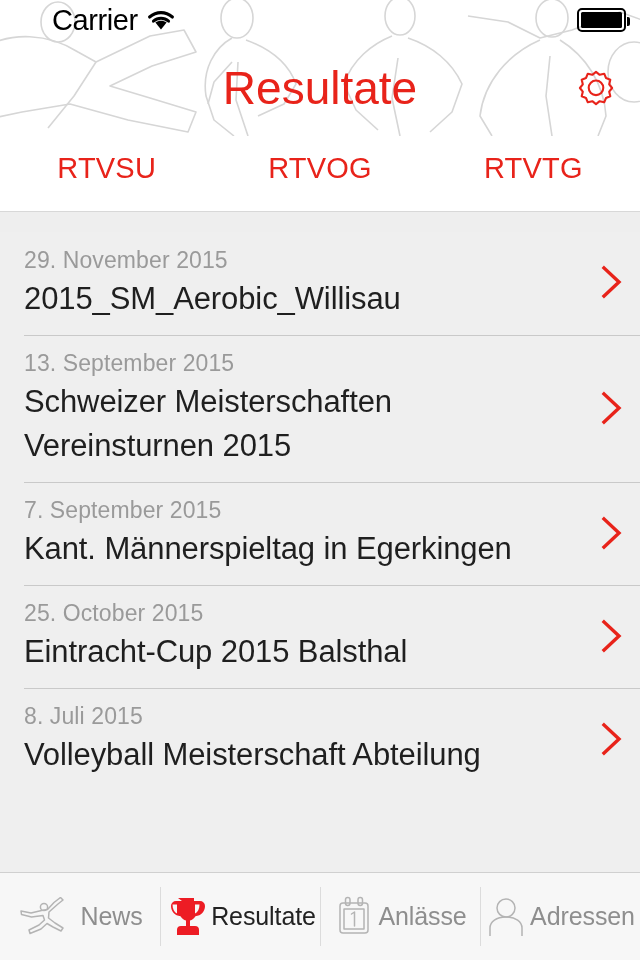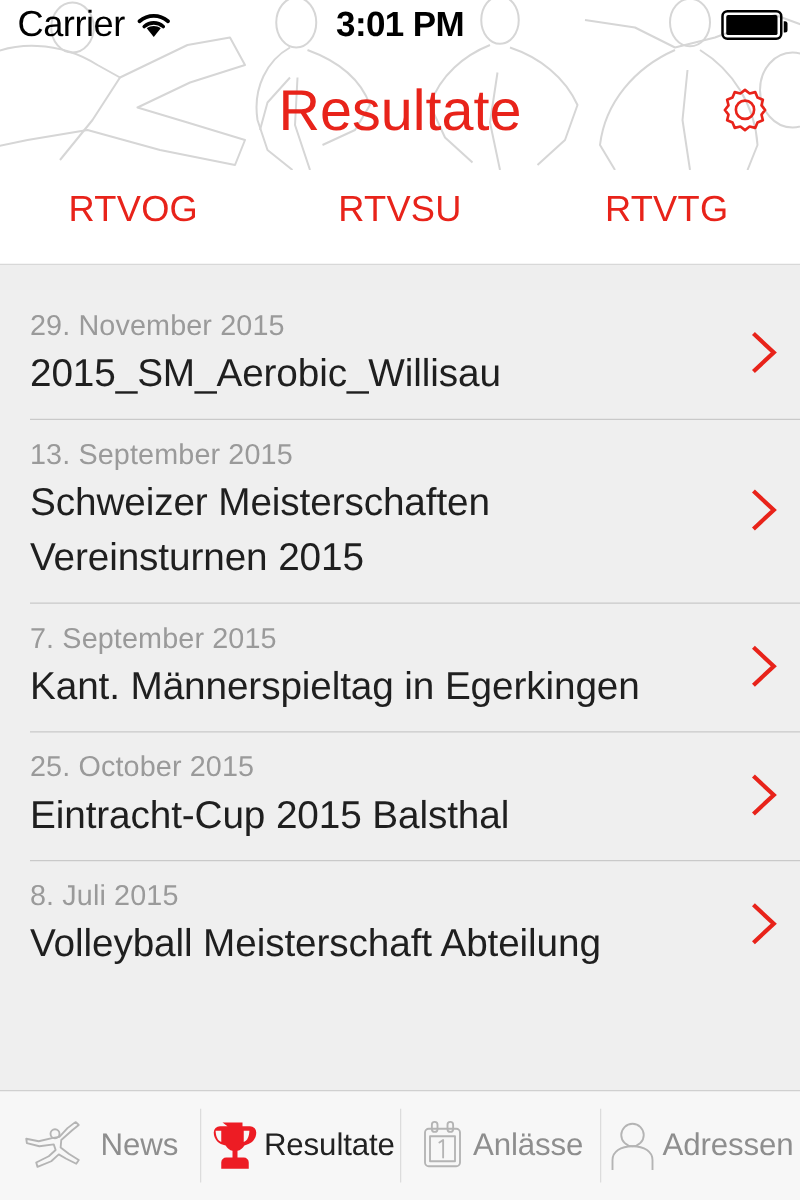--- a/index.html
+++ b/index.html
@@ -49,20 +49,21 @@
     display: flex;
     align-items: center;
     gap: 8px;
     flex: 1 1 0;
   }
   .carrier-label {
     font-size: 29px;
     color: #000;
     letter-spacing: -0.4px;
     line-height: 1;
+    margin-left: 38px;
   }
   .wifi-icon { display: block; }
   .status-center {
     flex: 0 0 auto;
     font-size: 28px;
     font-weight: bold;
     color: #000;
     letter-spacing: -0.5px;
     line-height: 1;
   }
@@ -295,45 +296,44 @@
 
     <div class="status-bar">
       <div class="status-left">
         <span class="carrier-label">Carrier</span>
         <svg class="wifi-icon" width="30" height="22" viewBox="0 0 30 22" aria-hidden="true">
           <path d="M15 20.5 L9.4 13.6 C12.6 11.1 17.4 11.1 20.6 13.6 Z" fill="#000"></path>
           <path d="M3.6 8.0 C10.4 2.2 19.6 2.2 26.4 8.0" stroke="#000" stroke-width="3.1" fill="none" stroke-linecap="round"></path>
           <path d="M7.4 12.2 C11.9 8.3 18.1 8.3 22.6 12.2" stroke="#000" stroke-width="2.9" fill="none" stroke-linecap="round"></path>
         </svg>
       </div>
-      <div class="status-center">3:01 PM</div>
       <div class="status-right">
         <div class="battery">
           <div class="battery-fill"></div>
         </div>
       </div>
     </div>
 
     <div class="nav-bar">
       <div class="nav-title">Resultate</div>
       <button class="gear-button">
         <svg width="46" height="46" viewBox="0 0 46 46" aria-hidden="true">
           <path d="M23 3.4 l3.7 2.9 l4.5 -1.1 l1.8 4.3 l4.3 1.8 l-1.1 4.5 l2.9 3.7 l-2.9 3.7 l1.1 4.5 l-4.3 1.8 l-1.8 4.3 l-4.5 -1.1 l-3.7 2.9 l-3.7 -2.9 l-4.5 1.1 l-1.8 -4.3 l-4.3 -1.8 l1.1 -4.5 l-2.9 -3.7 l2.9 -3.7 l-1.1 -4.5 l4.3 -1.8 l1.8 -4.3 l4.5 1.1 Z" fill="none" stroke="#e8231a" stroke-width="2.1" stroke-linejoin="round" transform="translate(0,3.5)"></path>
           <circle cx="23" cy="22.8" r="7.3" fill="none" stroke="#e8231a" stroke-width="2.1"></circle>
         </svg>
       </button>
     </div>
   </div>
 
   <div class="segment-bar">
     <button class="segment-tab">
+      <span>RTVSU</span>
+    </button>
+    <button class="segment-tab">
       <span>RTVOG</span>
-    </button>
-    <button class="segment-tab">
-      <span>RTVSU</span>
     </button>
     <button class="segment-tab">
       <span>RTVTG</span>
     </button>
   </div>
 
   <div class="list">
 
     <div class="list-row">
       <div class="row-text">

